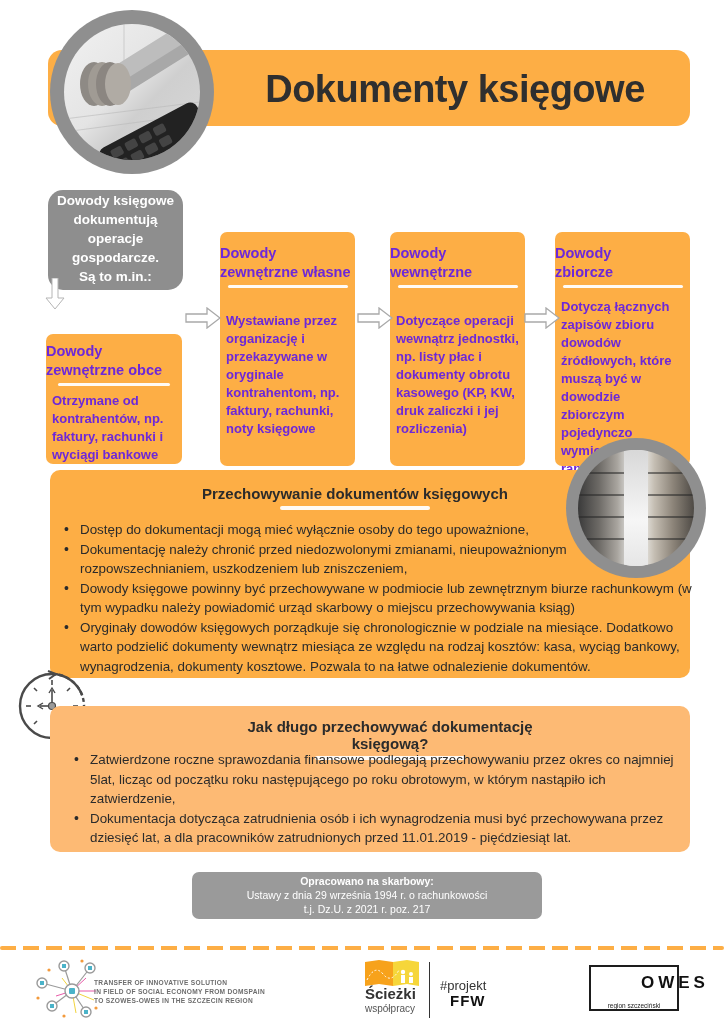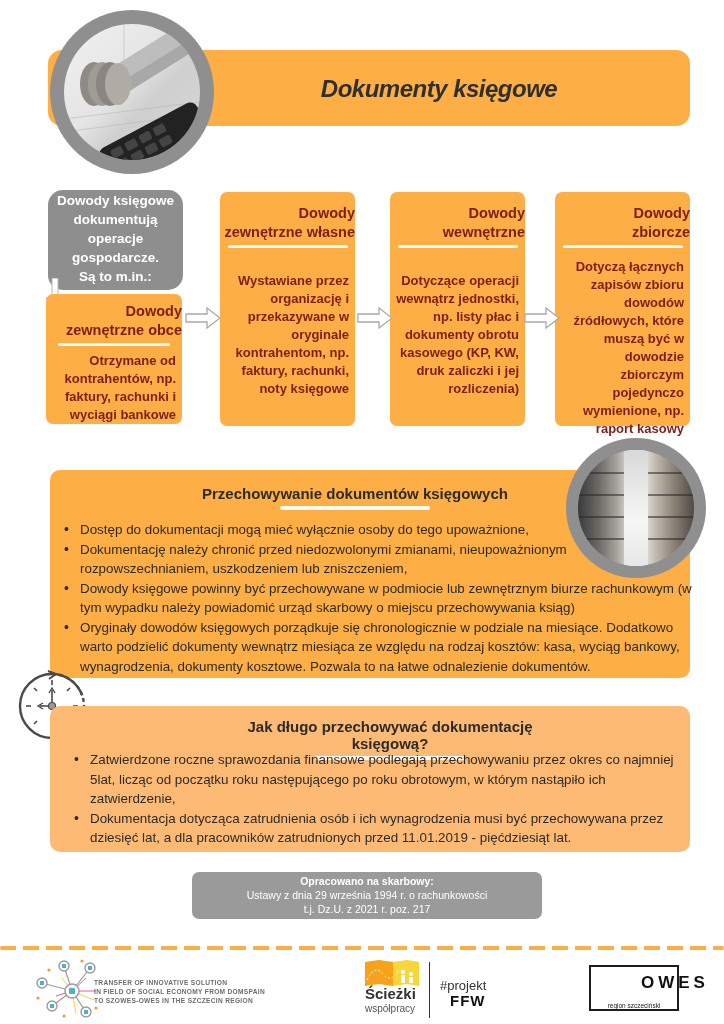--- a/index.html
+++ b/index.html
@@ -5,38 +5,38 @@
   * { box-sizing: border-box; margin: 0; padding: 0; }
   html, body { width: 724px; height: 1024px; background: #ffffff; overflow: hidden; }
   body { position: relative; font-family: "Liberation Sans", "DejaVu Sans", sans-serif; color: #2b2b2b; }
 
   
   .title-banner {
     position: absolute; left: 48px; top: 50px; width: 642px; height: 76px;
     border-radius: 14px; background: #fdae45;
   }
   .title-text {
-    position: absolute; left: 214px; top: 58px; width: 450px; height: 62px;
-    font-size: 24px; font-weight: bold; line-height: 62px; color: #2f2f2f;
-    text-align: center; letter-spacing: -0.5px; font-style: italic;
+    position: absolute; left: 230px; top: 58px; width: 450px; height: 62px;
+    font-size: 38px; font-weight: bold; line-height: 62px; color: #2f2f2f;
+    text-align: center; letter-spacing: -0.5px;
   }
   .photo-ring {
     position: absolute; border-radius: 50%; background: #8f8f8f;
   }
   .photo-inner {
     position: absolute; border-radius: 50%; overflow: hidden;
   }
   .ring-top { left: 50px; top: 10px; width: 164px; height: 164px; }
   .ring-top .photo-inner { left: 14px; top: 14px; width: 136px; height: 136px;
     background: linear-gradient(135deg, #f1f1f1 0%, #e4e4e4 45%, #cfcfcf 60%, #d9d9d9 100%); }
 
   
   .card {
-    position: absolute; border-radius: 7px; text-align: right; font-weight: bold;
-    font-size: 13px; line-height: 18px; color: #7f1d1d;
+    position: absolute; border-radius: 7px; text-align: left; font-weight: bold;
+    font-size: 13px; line-height: 18px; color: #6d28d9; margin-top: 40px;
   }
   .card-title { font-size: 14.5px; line-height: 19px; font-weight: bold; }
   .brush {
     display: block; height: 3px; margin: 3px auto 0; background: #fff;
     border-radius: 2px; opacity: 0.95;
   }
   .intro-box {
     position: absolute; left: 48px; top: 190px; width: 135px; height: 100px;
     border-radius: 15px; background: #8e8e8e; color: #ffffff; text-align: center;
     font-weight: bold; font-size: 13.5px; line-height: 19px; padding-top: 1px;

